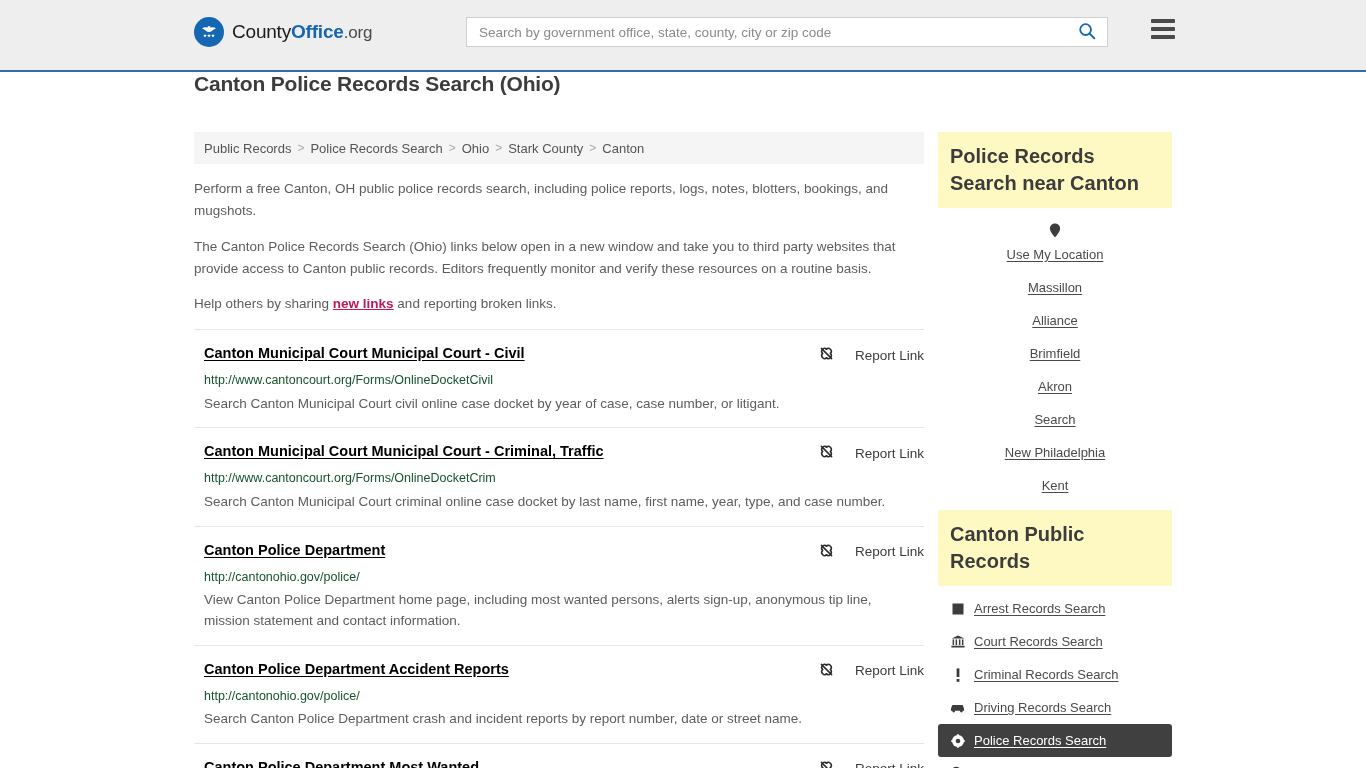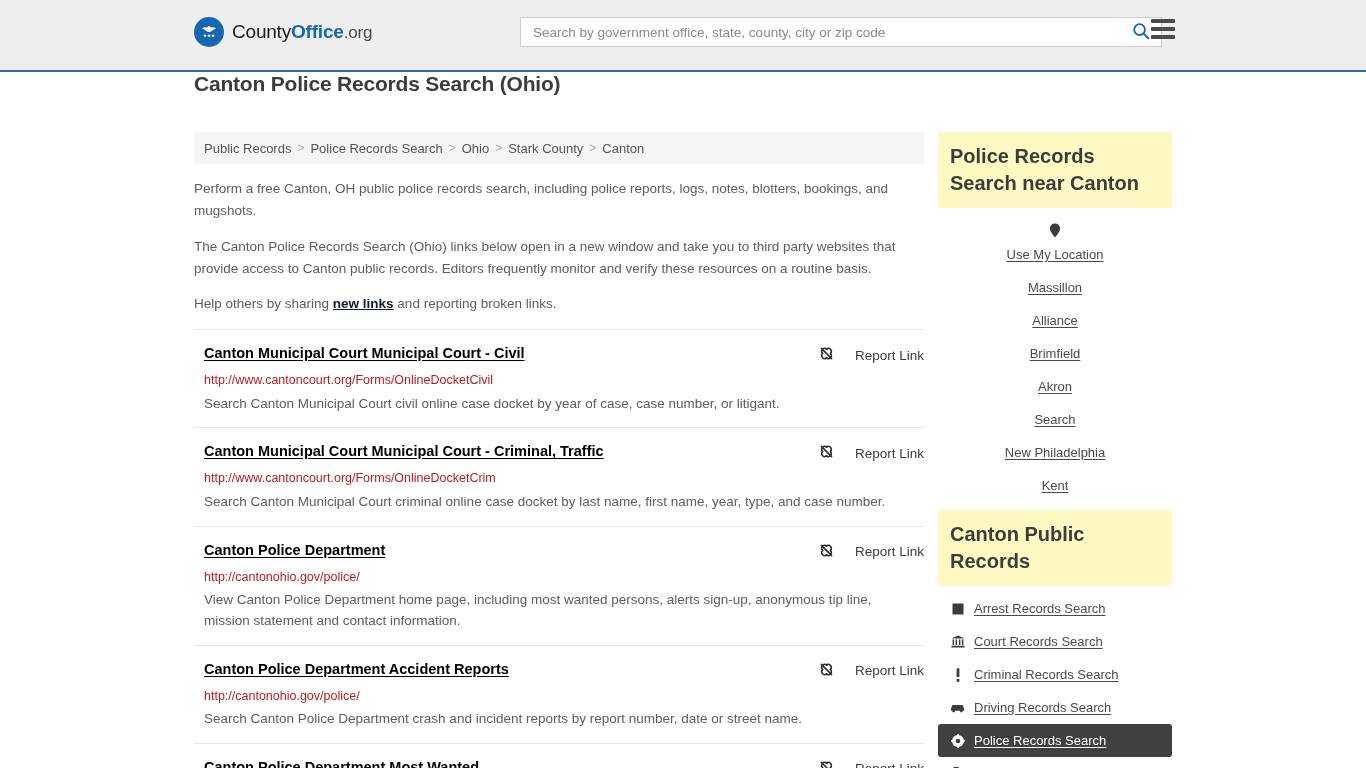--- a/index.html
+++ b/index.html
@@ -32,21 +32,21 @@
   }
   .logo-text {
     font-size: 19px; color: #1b1b1b; letter-spacing: -0.2px;
     white-space: nowrap;
   }
   .logo-text .b { color: #1667b2; font-weight: bold; }
   .logo-text .c { font-weight: 400; }
   .logo-text .dot { color: #4a4a4a; font-size: 17px; }
 
   .search-wrap {
-    position: absolute; left: 520px; top: 17px;
+    position: absolute; left: 466px; top: 17px;
     width: 642px; height: 30px;
     background: #ffffff;
     border: 1px solid #cfcfcf;
     display: flex; align-items: center;
   }
   .search-input {
     flex: 1; height: 100%;
     border: none; outline: none;
     font-family: "Liberation Sans", sans-serif;
     font-size: 13.5px; color: #333;
@@ -93,41 +93,41 @@
   }
   .breadcrumb a { color: #555; text-decoration: none; }
   .breadcrumb .sep { color: #aaa; margin: 0 6px; font-size: 12px; }
   .breadcrumb .current { color: #555; }
 
   
   .intro p {
     font-size: 13.5px; color: #5d5d5d; line-height: 1.62;
     margin-bottom: 14px;
   }
-  .intro a { color: #0f172a; text-decoration: underline; font-weight: bold; }
+  .intro a { color: #be185d; text-decoration: underline; font-weight: bold; }
 
   
   .result {
     border-top: 1px solid #e6e6e6;
     padding: 14px 0 13px 10px;
   }
   .result:first-of-type { border-top: 1px solid #e6e6e6; }
   .result-head { display: flex; align-items: flex-start; justify-content: space-between; }
   .result-title {
     font-size: 14.5px; font-weight: bold; color: #000000;
     text-underline-offset: 2px;
     cursor: pointer; max-width: 600px; line-height: 1.3;
   }
   .report-link {
     display: flex; align-items: center; gap: 20px;
     font-size: 13.5px; color: #3c3c3c;
     cursor: pointer; white-space: nowrap; padding-top: 1px;
   }
   .result-url {
-    font-size: 12.5px; color: #b91c1c;
+    font-size: 12.5px; color: #14532d;
     margin-top: 7px; line-height: 1.3;
   }
   .result-desc {
     font-size: 13.5px; color: #5d5d5d;
     margin-top: 5px; line-height: 1.55;
     max-width: 715px;
   }
 
   
   .panel { margin-bottom: 8px; }

